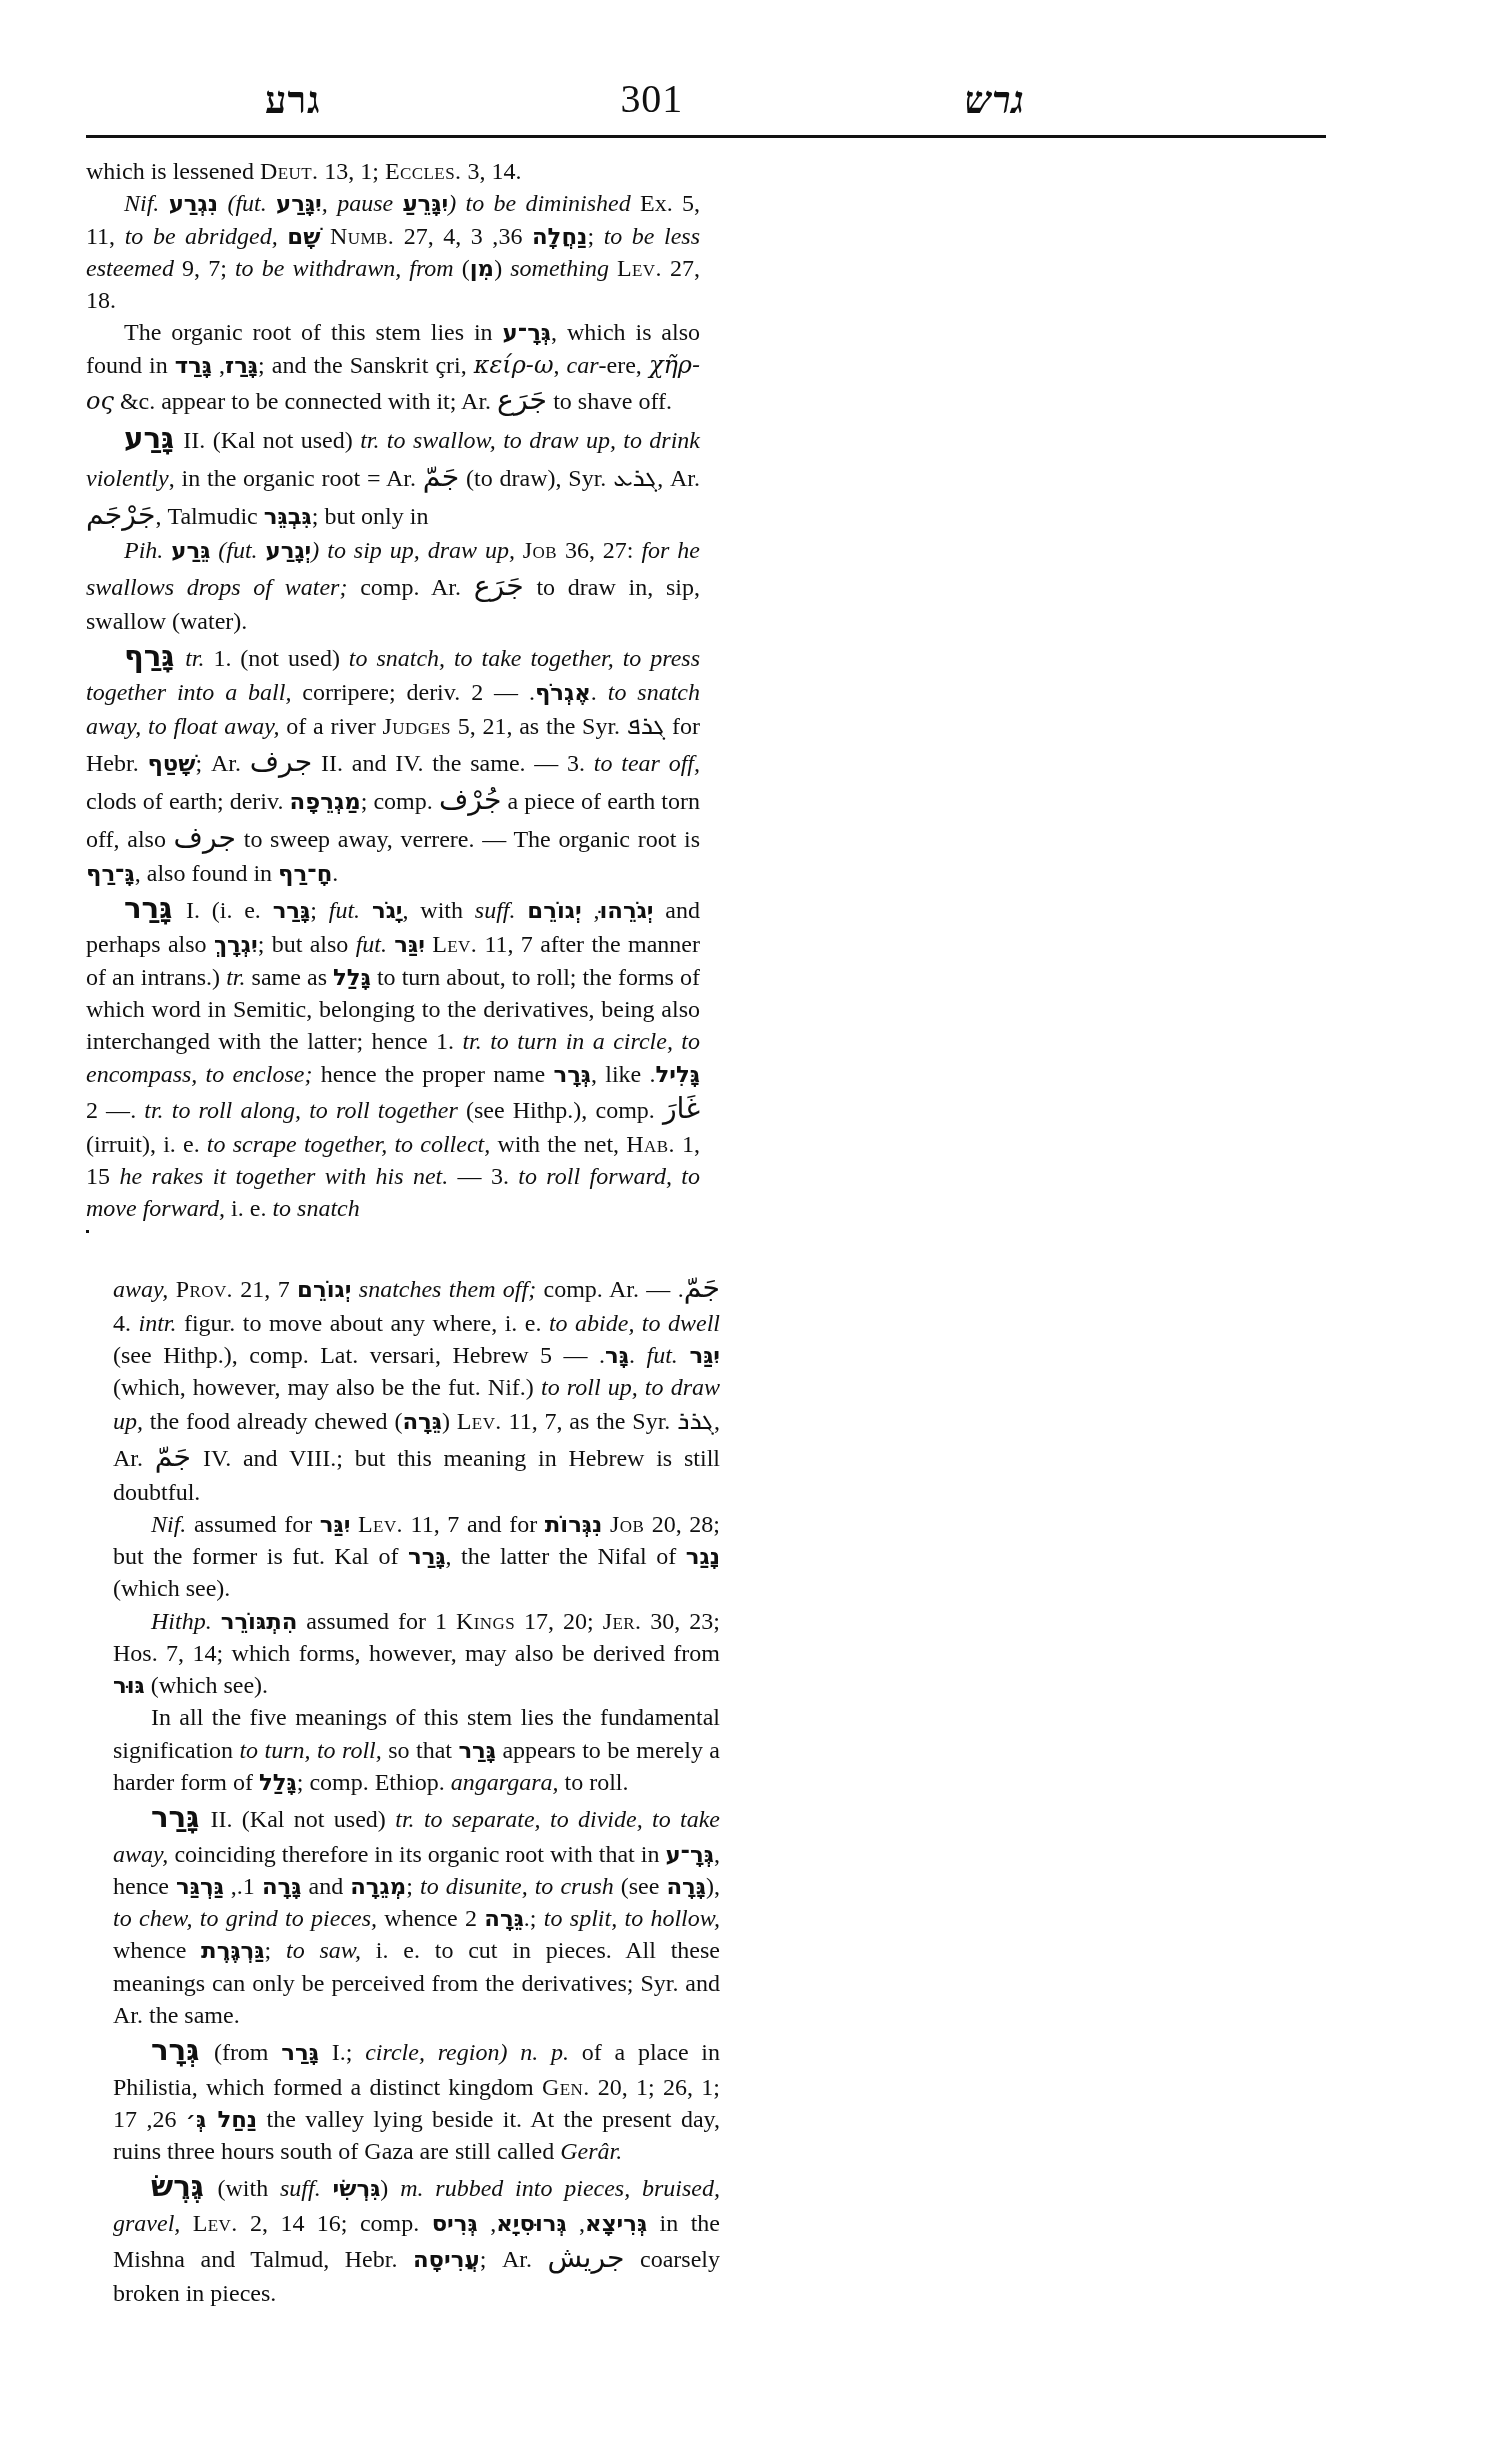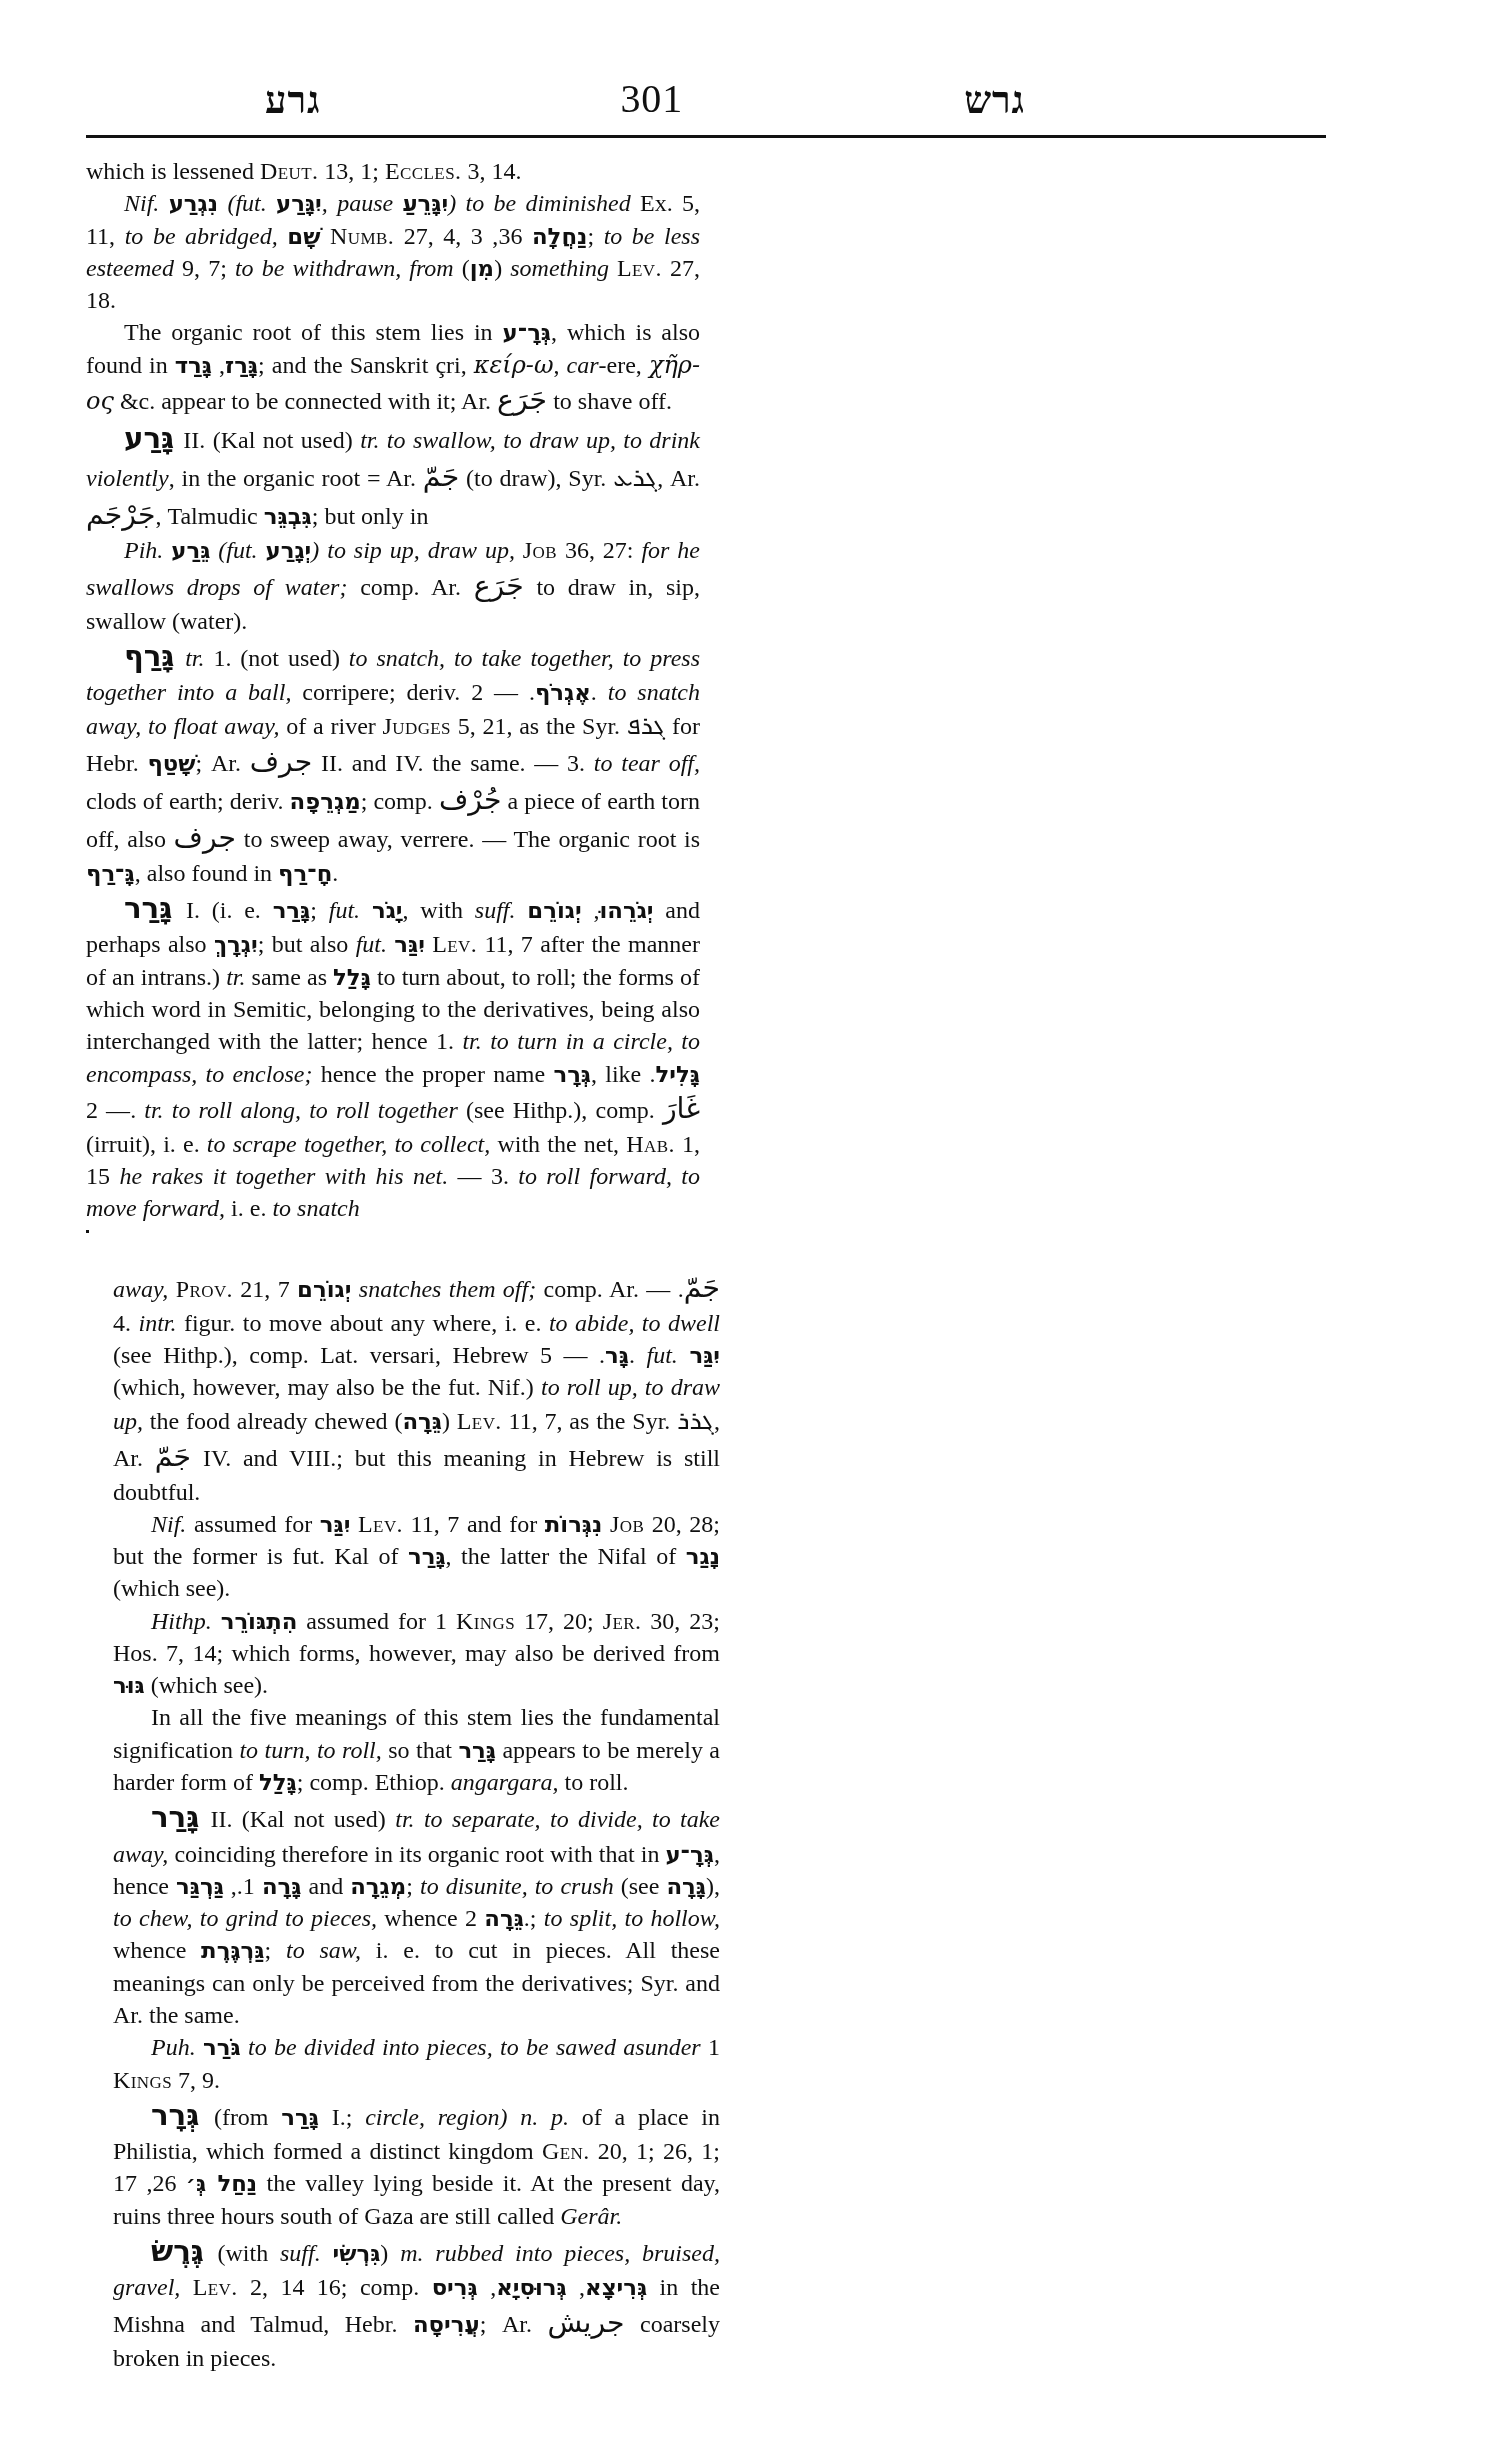--- a/index.html
+++ b/index.html
@@ -38,21 +38,21 @@
   }
   .rh-heb {
     font-size: 38px;
     line-height: 1;
     font-weight: 700;
     letter-spacing: 0.9px;
     direction: rtl;
     unicode-bidi: bidi-override;
   }
   .rh-left  { flex: 0 0 auto; margin-left: 175px; }
-  .rh-right { flex: 0 0 auto; margin-right: 297px; }
+  .rh-right { flex: 0 0 auto; margin-right: 297px; font-style: italic; }
   .rh-page {
     font-size: 40px;
     line-height: 1;
     font-weight: 400;
     letter-spacing: 0.9px;
     margin-left: 19px;
   }
 
   .head-rule {
     position: absolute;
@@ -172,20 +172,19 @@
         <p class="p-ind"><span class="heb-lemma">גָּרַף</span><span class="rm"> </span><span class="it">tr. </span><span class="rm">1. (not used) </span><span class="it">to snatch, to take together, to press together into a ball, </span><span class="rm">corripere; deriv. </span><span class="heb">אֶגְרֹף</span><span class="rm">. — 2. </span><span class="it">to snatch away, to float away, </span><span class="rm">of a river </span><span class="sc">Judges</span><span class="rm"> 5, 21, as the Syr. </span><span class="syr">ܓܪܦ</span><span class="rm"> for Hebr. </span><span class="heb">שָׁטַף</span><span class="rm">; Ar. </span><span class="arab">جرف</span><span class="rm"> II. and IV. the same. — 3. </span><span class="it">to tear off, </span><span class="rm">clods of earth; deriv. </span><span class="heb">מַגְרֵפָה</span><span class="rm">; comp. </span><span class="arab">جُرْف</span><span class="rm"> a piece of earth torn off, also </span><span class="arab">جرف</span><span class="rm"> to sweep away, verrere. — The organic root is </span><span class="heb">גָּ־רַף</span><span class="rm">, also found in </span><span class="heb">חָ־רַף</span><span class="rm">.</span></p>
         <p class="p-ind"><span class="heb-lemma">גָּרַר</span><span class="rm"> I. (i. e. </span><span class="heb">גָּרַר</span><span class="rm">; </span><span class="it">fut. </span><span class="heb">יָגֹר</span><span class="rm">, with </span><span class="it">suff. </span><span class="heb">יְגֹרֵהוּ</span><span class="rm">, </span><span class="heb">יְגוֹרֵם</span><span class="rm"> and perhaps also </span><span class="heb">יִגְרָךְ</span><span class="rm">; but also </span><span class="it">fut. </span><span class="heb">יִגַּר</span><span class="rm"> </span><span class="sc">Lev.</span><span class="rm"> 11, 7 after the manner of an intrans.) </span><span class="it">tr. </span><span class="rm">same as </span><span class="heb">גָּלַל</span><span class="rm"> to turn about, to roll; the forms of which word in Semitic, belonging to the derivatives, being also interchanged with the latter; hence 1. </span><span class="it">tr. to turn in a circle, to encompass, to enclose; </span><span class="rm">hence the proper name </span><span class="heb">גְּרָר</span><span class="rm">, like </span><span class="heb">גָּלִיל</span><span class="rm">. — 2. </span><span class="it">tr. to roll along, to roll together </span><span class="rm">(see Hithp.), comp. </span><span class="arab">غَارَ</span><span class="rm"> (irruit), i. e. </span><span class="it">to scrape together, to collect, </span><span class="rm">with the net, </span><span class="sc">Hab.</span><span class="rm"> 1, 15 </span><span class="it">he rakes it together with his net. </span><span class="rm">— 3. </span><span class="it">to roll forward, to move forward, </span><span class="rm">i. e. </span><span class="it">to snatch</span></p>
       </div>
     <div class="col-rule"></div>
     <div class="col col-right" id="col-right">
         <p class="p-cont"><span class="it">away, </span><span class="sc">Prov.</span><span class="rm"> 21, 7 </span><span class="heb">יְגוֹרֵם</span><span class="it"> snatches them off; </span><span class="rm">comp. Ar. </span><span class="arab">جَمّ</span><span class="rm">. — 4. </span><span class="it">intr. </span><span class="rm">figur. to move about any where, i. e. </span><span class="it">to abide, to dwell </span><span class="rm">(see Hithp.), comp. Lat. versari, Hebrew </span><span class="heb">גָּר</span><span class="rm">. — 5. </span><span class="it">fut. </span><span class="heb">יִגַּר</span><span class="rm"> (which, however, may also be the fut. Nif.) </span><span class="it">to roll up, to draw up, </span><span class="rm">the food already chewed (</span><span class="heb">גֵּרָה</span><span class="rm">) </span><span class="sc">Lev.</span><span class="rm"> 11, 7, as the Syr. </span><span class="syr">ܓܪܪ</span><span class="rm">, Ar. </span><span class="arab">جَمّ</span><span class="rm"> IV. and VIII.; but this meaning in Hebrew is still doubtful.</span></p>
         <p class="p-ind"><span class="it">Nif. </span><span class="rm">assumed for </span><span class="heb">יִגַּר</span><span class="rm"> </span><span class="sc">Lev.</span><span class="rm"> 11, 7 and for </span><span class="heb">נִגְּרוֹת</span><span class="rm"> </span><span class="sc">Job</span><span class="rm"> 20, 28; but the former is fut. Kal of </span><span class="heb">גָּרַר</span><span class="rm">, the latter the Nifal of </span><span class="heb">נָגַר</span><span class="rm"> (which see).</span></p>
         <p class="p-ind"><span class="it">Hithp. </span><span class="heb">הִתְגּוֹרֵר</span><span class="rm"> assumed for 1 </span><span class="sc">Kings</span><span class="rm"> 17, 20; </span><span class="sc">Jer.</span><span class="rm"> 30, 23; Hos. 7, 14; which forms, however, may also be derived from </span><span class="heb">גּוּר</span><span class="rm"> (which see).</span></p>
         <p class="p-ind"><span class="rm">In all the five meanings of this stem lies the fundamental signification </span><span class="it">to turn, to roll, </span><span class="rm">so that </span><span class="heb">גָּרַר</span><span class="rm"> appears to be merely a harder form of </span><span class="heb">גָּלַל</span><span class="rm">; comp. Ethiop. </span><span class="it">angargara, </span><span class="rm">to roll.</span></p>
         <p class="p-ind"><span class="heb-lemma">גָּרַר</span><span class="rm"> II. (Kal not used) </span><span class="it">tr. to separate, to divide, to take away, </span><span class="rm">coinciding therefore in its organic root with that in </span><span class="heb">גְּרָ־ע</span><span class="rm">, hence </span><span class="heb">גָּרָה</span><span class="rm"> 1., </span><span class="heb">גַּרְגַּר</span><span class="rm"> and </span><span class="heb">מְגֵרָה</span><span class="rm">; </span><span class="it">to disunite, to crush </span><span class="rm">(see </span><span class="heb">גָּרָה</span><span class="rm">), </span><span class="it">to chew, to grind to pieces, </span><span class="rm">whence </span><span class="heb">גֵּרָה</span><span class="rm"> 2.; </span><span class="it">to split, to hollow, </span><span class="rm">whence </span><span class="heb">גַּרְגֶּרֶת</span><span class="rm">; </span><span class="it">to saw, </span><span class="rm">i. e. to cut in pieces. All these meanings can only be perceived from the derivatives; Syr. and Ar. the same.</span></p>
-        <p class="p-ind"><span class="it">Puh. </span><span class="heb">גֹּרַר</span><span class="it"> to be divided into pieces, to be sawed asunder </span><span class="rm">1 </span><span class="sc">Kings</span><span class="rm"> 7, 9.</span></p>
         <p class="p-ind"><span class="heb-lemma">גְּרָר</span><span class="rm"> (from </span><span class="heb">גָּרַר</span><span class="rm"> I.; </span><span class="it">circle, region) n. p. </span><span class="rm">of a place in Philistia, which formed a distinct kingdom </span><span class="sc">Gen.</span><span class="rm"> 20, 1; 26, 1; </span><span class="heb">נַחַל גְּ׳</span><span class="rm"> 26, 17 the valley lying beside it. At the present day, ruins three hours south of Gaza are still called </span><span class="it">Gerâr.</span></p>
         <p class="p-ind"><span class="heb-lemma">גֶּרֶשׂ</span><span class="rm"> (with </span><span class="it">suff. </span><span class="heb">גִּרְשִׂי</span><span class="rm">) </span><span class="it">m. rubbed into pieces, bruised, gravel, </span><span class="sc">Lev.</span><span class="rm"> 2, 14 16; comp. </span><span class="heb">גְּרִיצָא</span><span class="rm">, </span><span class="heb">גְּרוּסִיָא</span><span class="rm">, </span><span class="heb">גְּרִיס</span><span class="rm"> in the Mishna and Talmud, Hebr. </span><span class="heb">עֲרִיסָה</span><span class="rm">; Ar. </span><span class="arab">جريش</span><span class="rm"> coarsely broken in pieces.</span></p>
       </div>
   </div>
 
 </div>
 
 
 </body></html>

